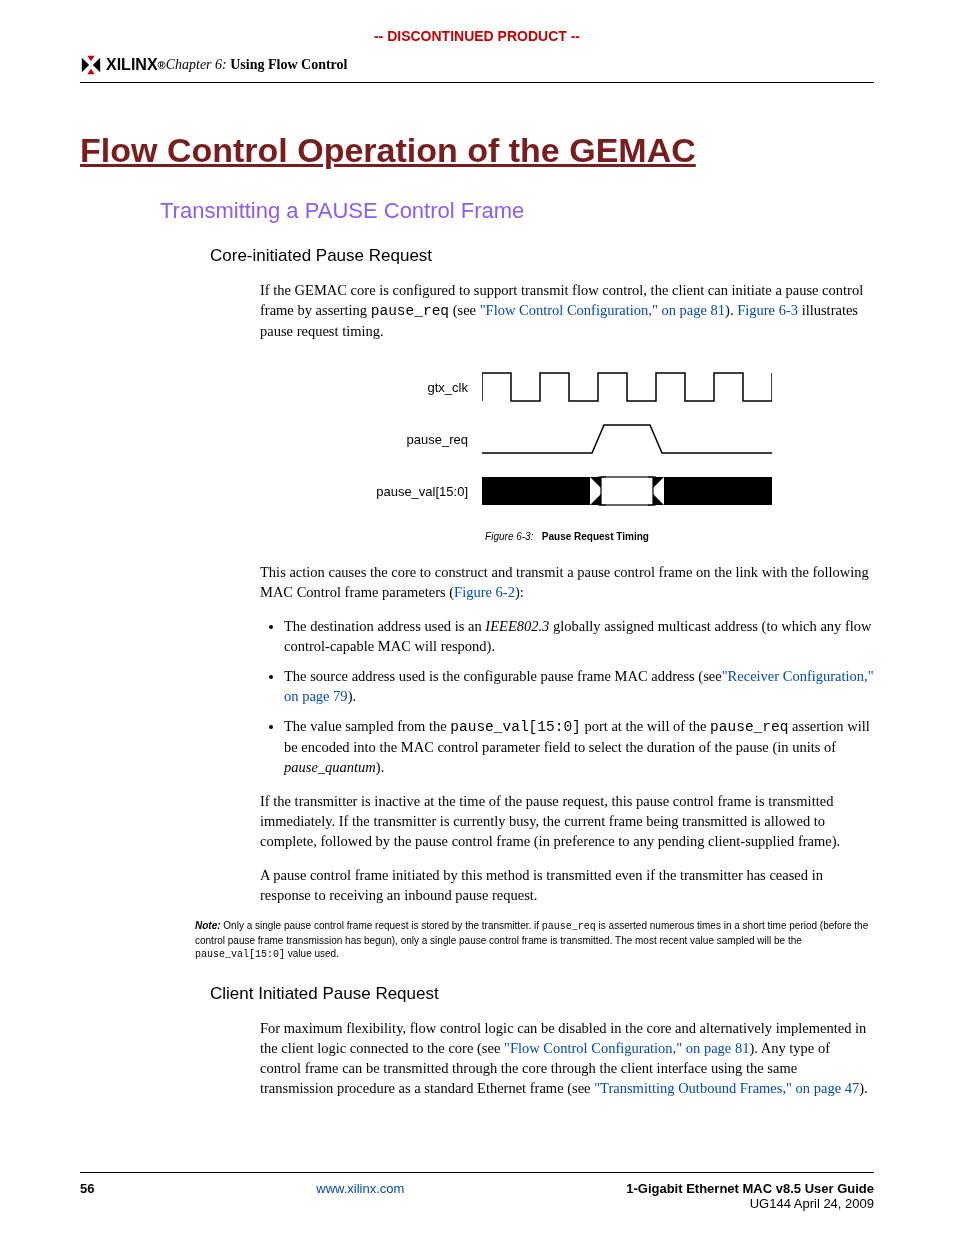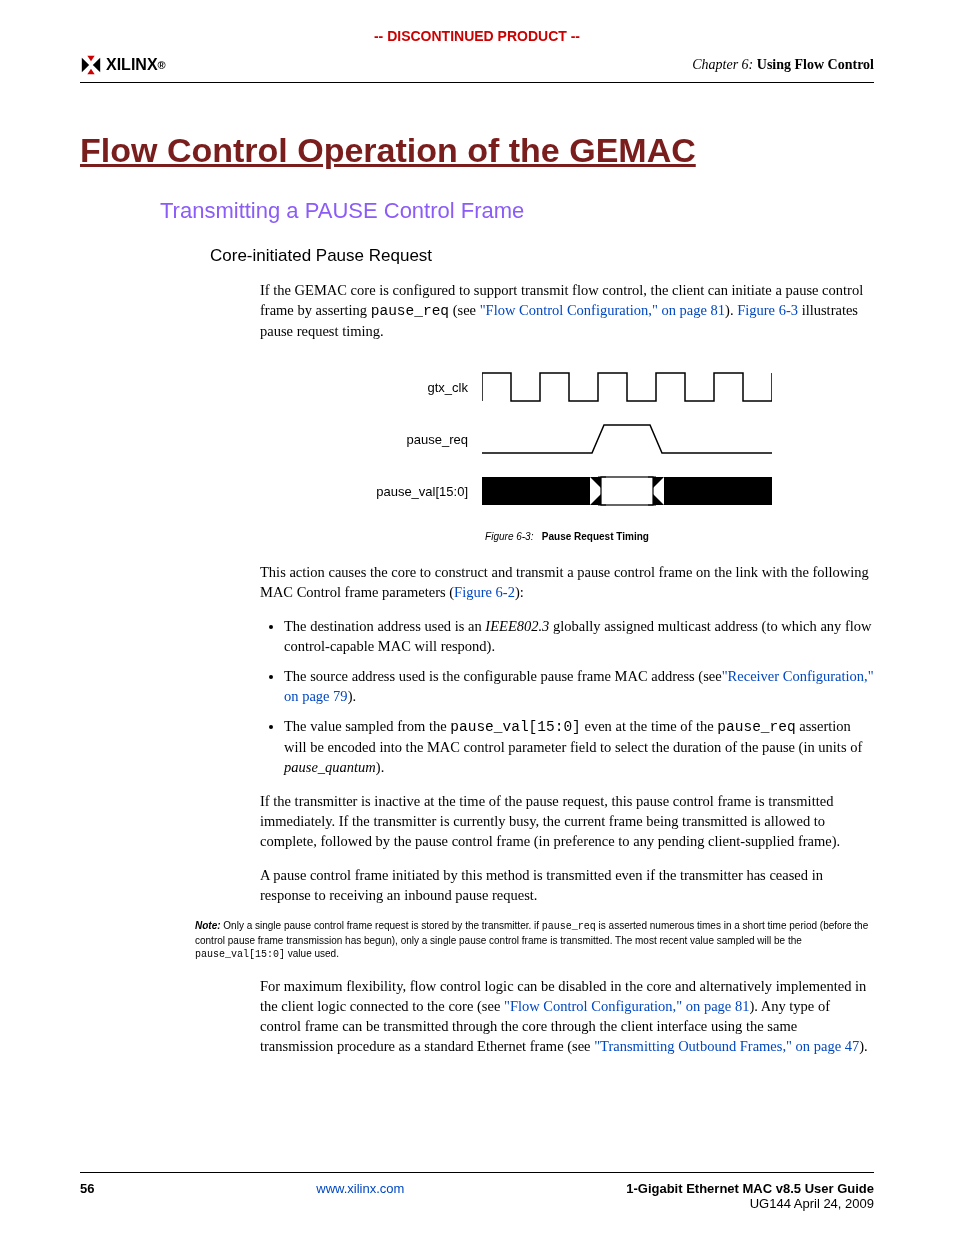--- a/index.html
+++ b/index.html
@@ -1,19 +1,19 @@
 <!DOCTYPE html>
 <html><head>
 <meta charset="utf-8">
 <style>
   * { margin: 0; padding: 0; box-sizing: border-box; }
   html, body { width: 954px; height: 1235px; background: #fff; font-family: Georgia, 'Times New Roman', serif; color: #000; }
   .page { width: 954px; height: 1235px; position: relative; padding: 0 80px; }
   .banner { text-align: center; color: #c00; font-weight: bold; font-size: 14px; padding-top: 28px; font-family: Arial, Helvetica, sans-serif; }
-  .header { display: flex; justify-content: space-between; align-items: center; margin-top: 10px; padding-bottom: 6px; border-bottom: 1px solid #000; }
+  .header { display: flex; align-items: center; margin-top: 10px; padding-bottom: 6px; border-bottom: 1px solid #000; }
   .logo { display: flex; align-items: center; font-family: Arial, Helvetica, sans-serif; font-weight: bold; font-size: 16px; }
   .logo svg { width: 22px; height: 22px; margin-right: 4px; }
   .chapter { font-style: italic; font-family: Georgia, serif; font-size: 14px; }
   .chapter b { font-style: normal; font-weight: bold; }
   .h1 { color: #7a1d1d; font-family: Arial, Helvetica, sans-serif; font-weight: bold; font-size: 34px; margin-top: 48px; margin-bottom: 28px; text-decoration: underline; }
   .h2 { color: #8b5cf6; font-family: Arial, Helvetica, sans-serif; font-weight: normal; font-size: 22px; margin-left: 80px; margin-bottom: 20px; }
   .h3 { font-family: Arial, Helvetica, sans-serif; font-size: 17px; margin-left: 130px; margin-bottom: 14px; margin-top: 22px; }
   .body { margin-left: 180px; margin-right: 0; font-size: 14.5px; line-height: 1.38; margin-bottom: 14px; }
   .link { color: #0047c2; }
   .mono { font-family: "Courier New", monospace; }
@@ -100,31 +100,32 @@
   </p>
 
   <ul class="body">
     <li>
       <span>The destination address used is an </span><span class="em">IEEE802.3</span><span> globally assigned multicast address (to which any flow control-capable MAC will respond).</span>
     </li>
     <li>
       <span>The source address used is the configurable pause frame MAC address (see</span><span class="link">"Receiver Configuration," on page 79</span><span>).</span>
     </li>
     <li>
-      <span>The value sampled from the </span><span class="mono">pause_val[15:0]</span><span> even at the time of the </span><span class="mono">pause_req</span><span> assertion will be encoded into the MAC control parameter field to select the duration of the pause (in units of </span><span class="em">pause_quantum</span><span>).</span>
+      <span>The value sampled from the </span><span class="mono">pause_val[15:0]</span><span> port at the will of the </span><span class="mono">pause_req</span><span> assertion will be encoded into the MAC control parameter field to select the duration of the pause (in units of </span><span class="em">pause_quantum</span><span>).</span>
     </li>
   </ul>
 
   <p class="body">If the transmitter is inactive at the time of the pause request, this pause control frame is transmitted immediately. If the transmitter is currently busy, the current frame being transmitted is allowed to complete, followed by the pause control frame (in preference to any pending client-supplied frame).</p>
   <p class="body">A pause control frame initiated by this method is transmitted even if the transmitter has ceased in response to receiving an inbound pause request.</p>
 
   <p class="note">
     <b class="nlabel">Note:</b><span> Only a single pause control frame request is stored by the transmitter. if </span><span class="mono">pause_req</span><span> is asserted numerous times in a short time period (before the control pause frame transmission has begun), only a single pause control frame is transmitted. The most recent value sampled will be the </span><span class="mono">pause_val[15:0]</span><span> value used.</span>
   </p>
 
+  <div class="h3">Client Initiated Pause Request</div>
 
   <p class="body">
     <span>For maximum flexibility, flow control logic can be disabled in the core and alternatively implemented in the client logic connected to the core (see </span><span class="link">"Flow Control Configuration," on page 81</span><span>). Any type of control frame can be transmitted through the core through the client interface using the same transmission procedure as a standard Ethernet frame (see </span><span class="link">"Transmitting Outbound Frames," on page 47</span><span>).</span>
   </p>
 
   <div class="footer">
     <div><b>56</b></div>
     <div class="mid">www.xilinx.com</div>
     <div class="right">
       <b>1-Gigabit Ethernet MAC v8.5 User Guide</b><br>

